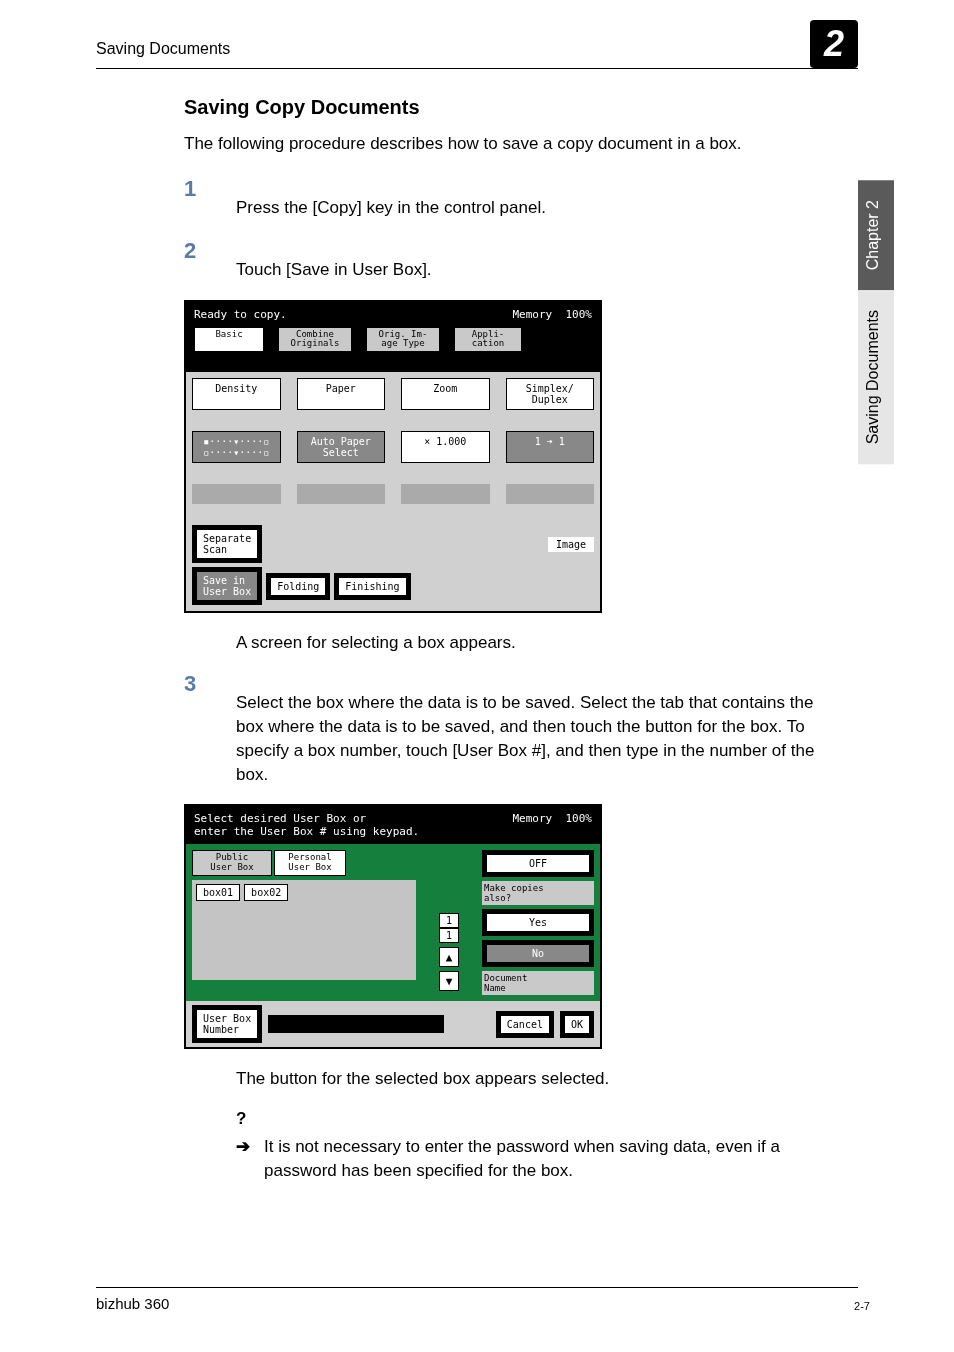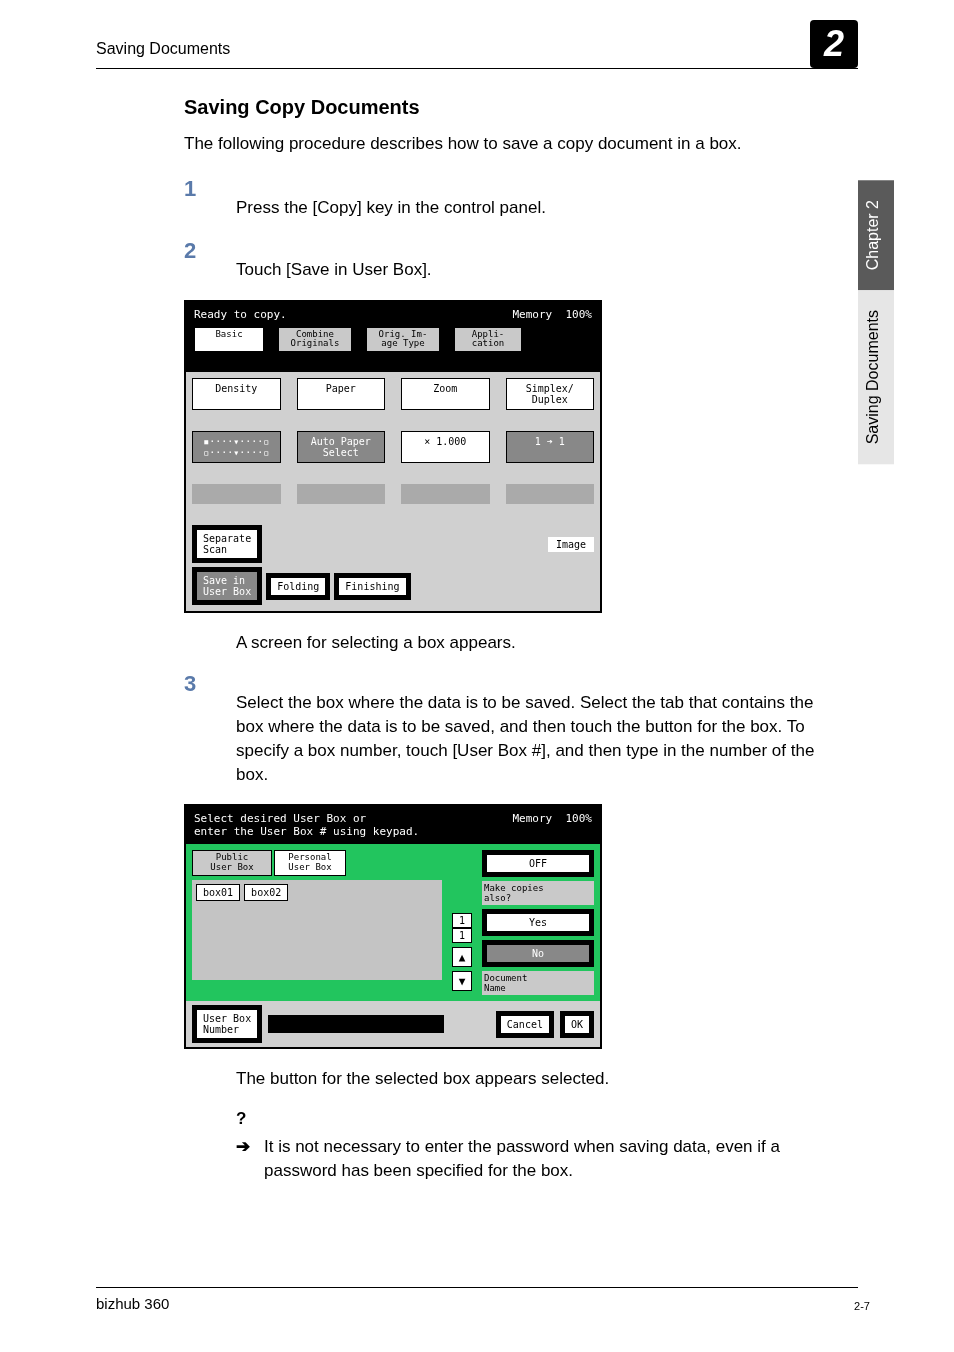--- a/index.html
+++ b/index.html
@@ -44,21 +44,21 @@
     .scr-tab { background: #fff; color: #000; padding: 2px 6px; border: 1px solid #000; font-size: 9px; line-height: 1.1; text-align: center; }
     .scr-tab.inactive { background: #c9c9c9; }
     .scr-body { background: #d0d0d0; padding: 6px; }
     .scr-grid { display: flex; gap: 16px; margin-bottom: 21px; }
     .scr-cell { background: #fff; color: #000; padding: 4px; border: 1px solid #000; font-size: 10px; text-align: center; flex: 1; }
     .scr-cell-dark { background: #888; color: #fff; }
     .scr-btn { background: #fff; color: #000; padding: 3px 6px; border: 5px solid #000000; font-size: 10px; }
     .scr-btn.dark { background: #888; color: #fff; }
     .scr-bottom { display: flex; gap: 4px; align-items: center; }
     .scr-spacer { background: #aaa; height: 20px; flex: 1; }
-    .scr2-body { background: #22c55e; padding: 6px; display: flex; gap: 10px; }
+    .scr2-body { background: #15803d; padding: 6px; display: flex; gap: 23px; }
     .scr2-left { flex: 1; }
     .scr2-right { width: 112px; display: flex; flex-direction: column; gap: 4px; }
     .scr2-tabs { display: flex; gap: 2px; margin-bottom: 4px; }
     .scr2-boxes { background: #c4c4c4; padding: 4px; min-height: 100px; display: flex; gap: 4px; align-items: flex-start; }
     .scr2-box { background: #fff; color: #000; padding: 2px 6px; border: 1px solid #000; font-size: 10px; }
     .scr2-numfield { background: #fff; color: #000; text-align: right; padding: 1px 6px; border: 1px solid #000; font-size: 10px; }
     .scr2-arrows { display: flex; flex-direction: column; gap: 4px; align-items: center; margin: 4px 0;}
     .scr2-arrow { background: #fff; color: #000; width: 20px; height: 20px; display: flex; align-items: center; justify-content: center; border: 1px solid #000; }
     .scr2-label { background: #c9c9c9; color: #000; padding: 2px; font-size: 9px; }
     .scr2-bottom-row { display: flex; gap: 6px; align-items: center; padding: 4px 6px; background: #d0d0d0; }

